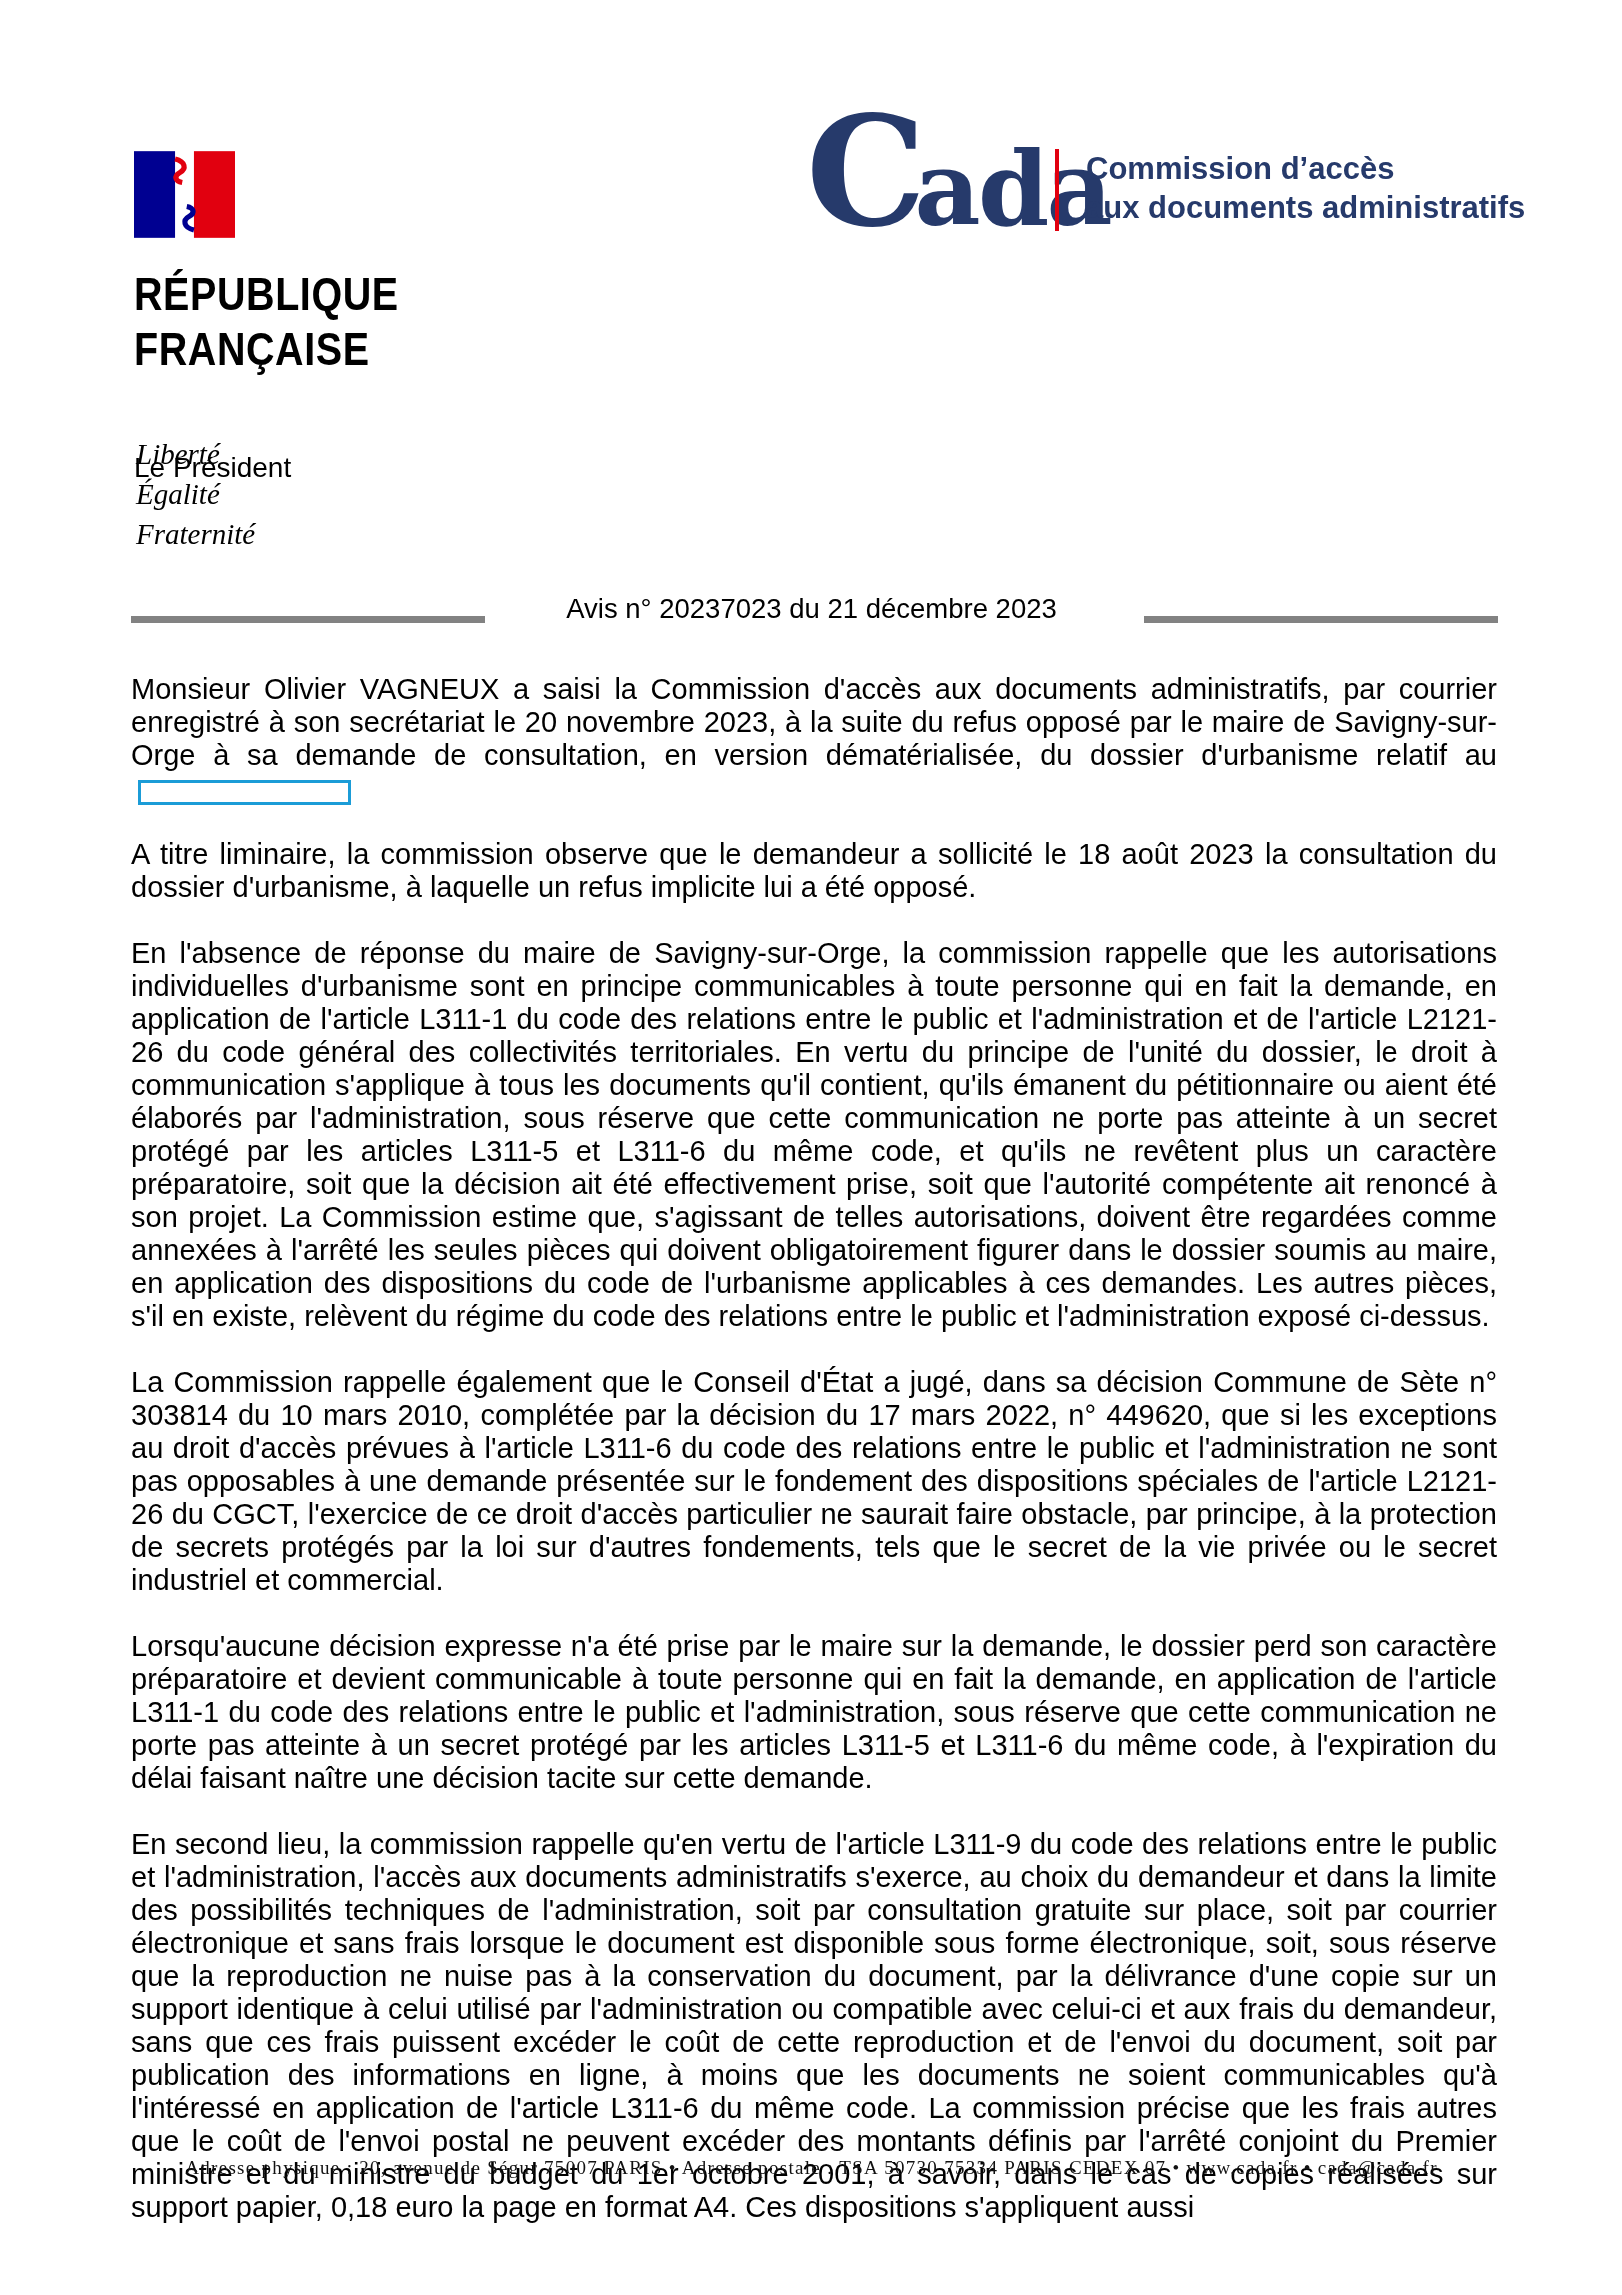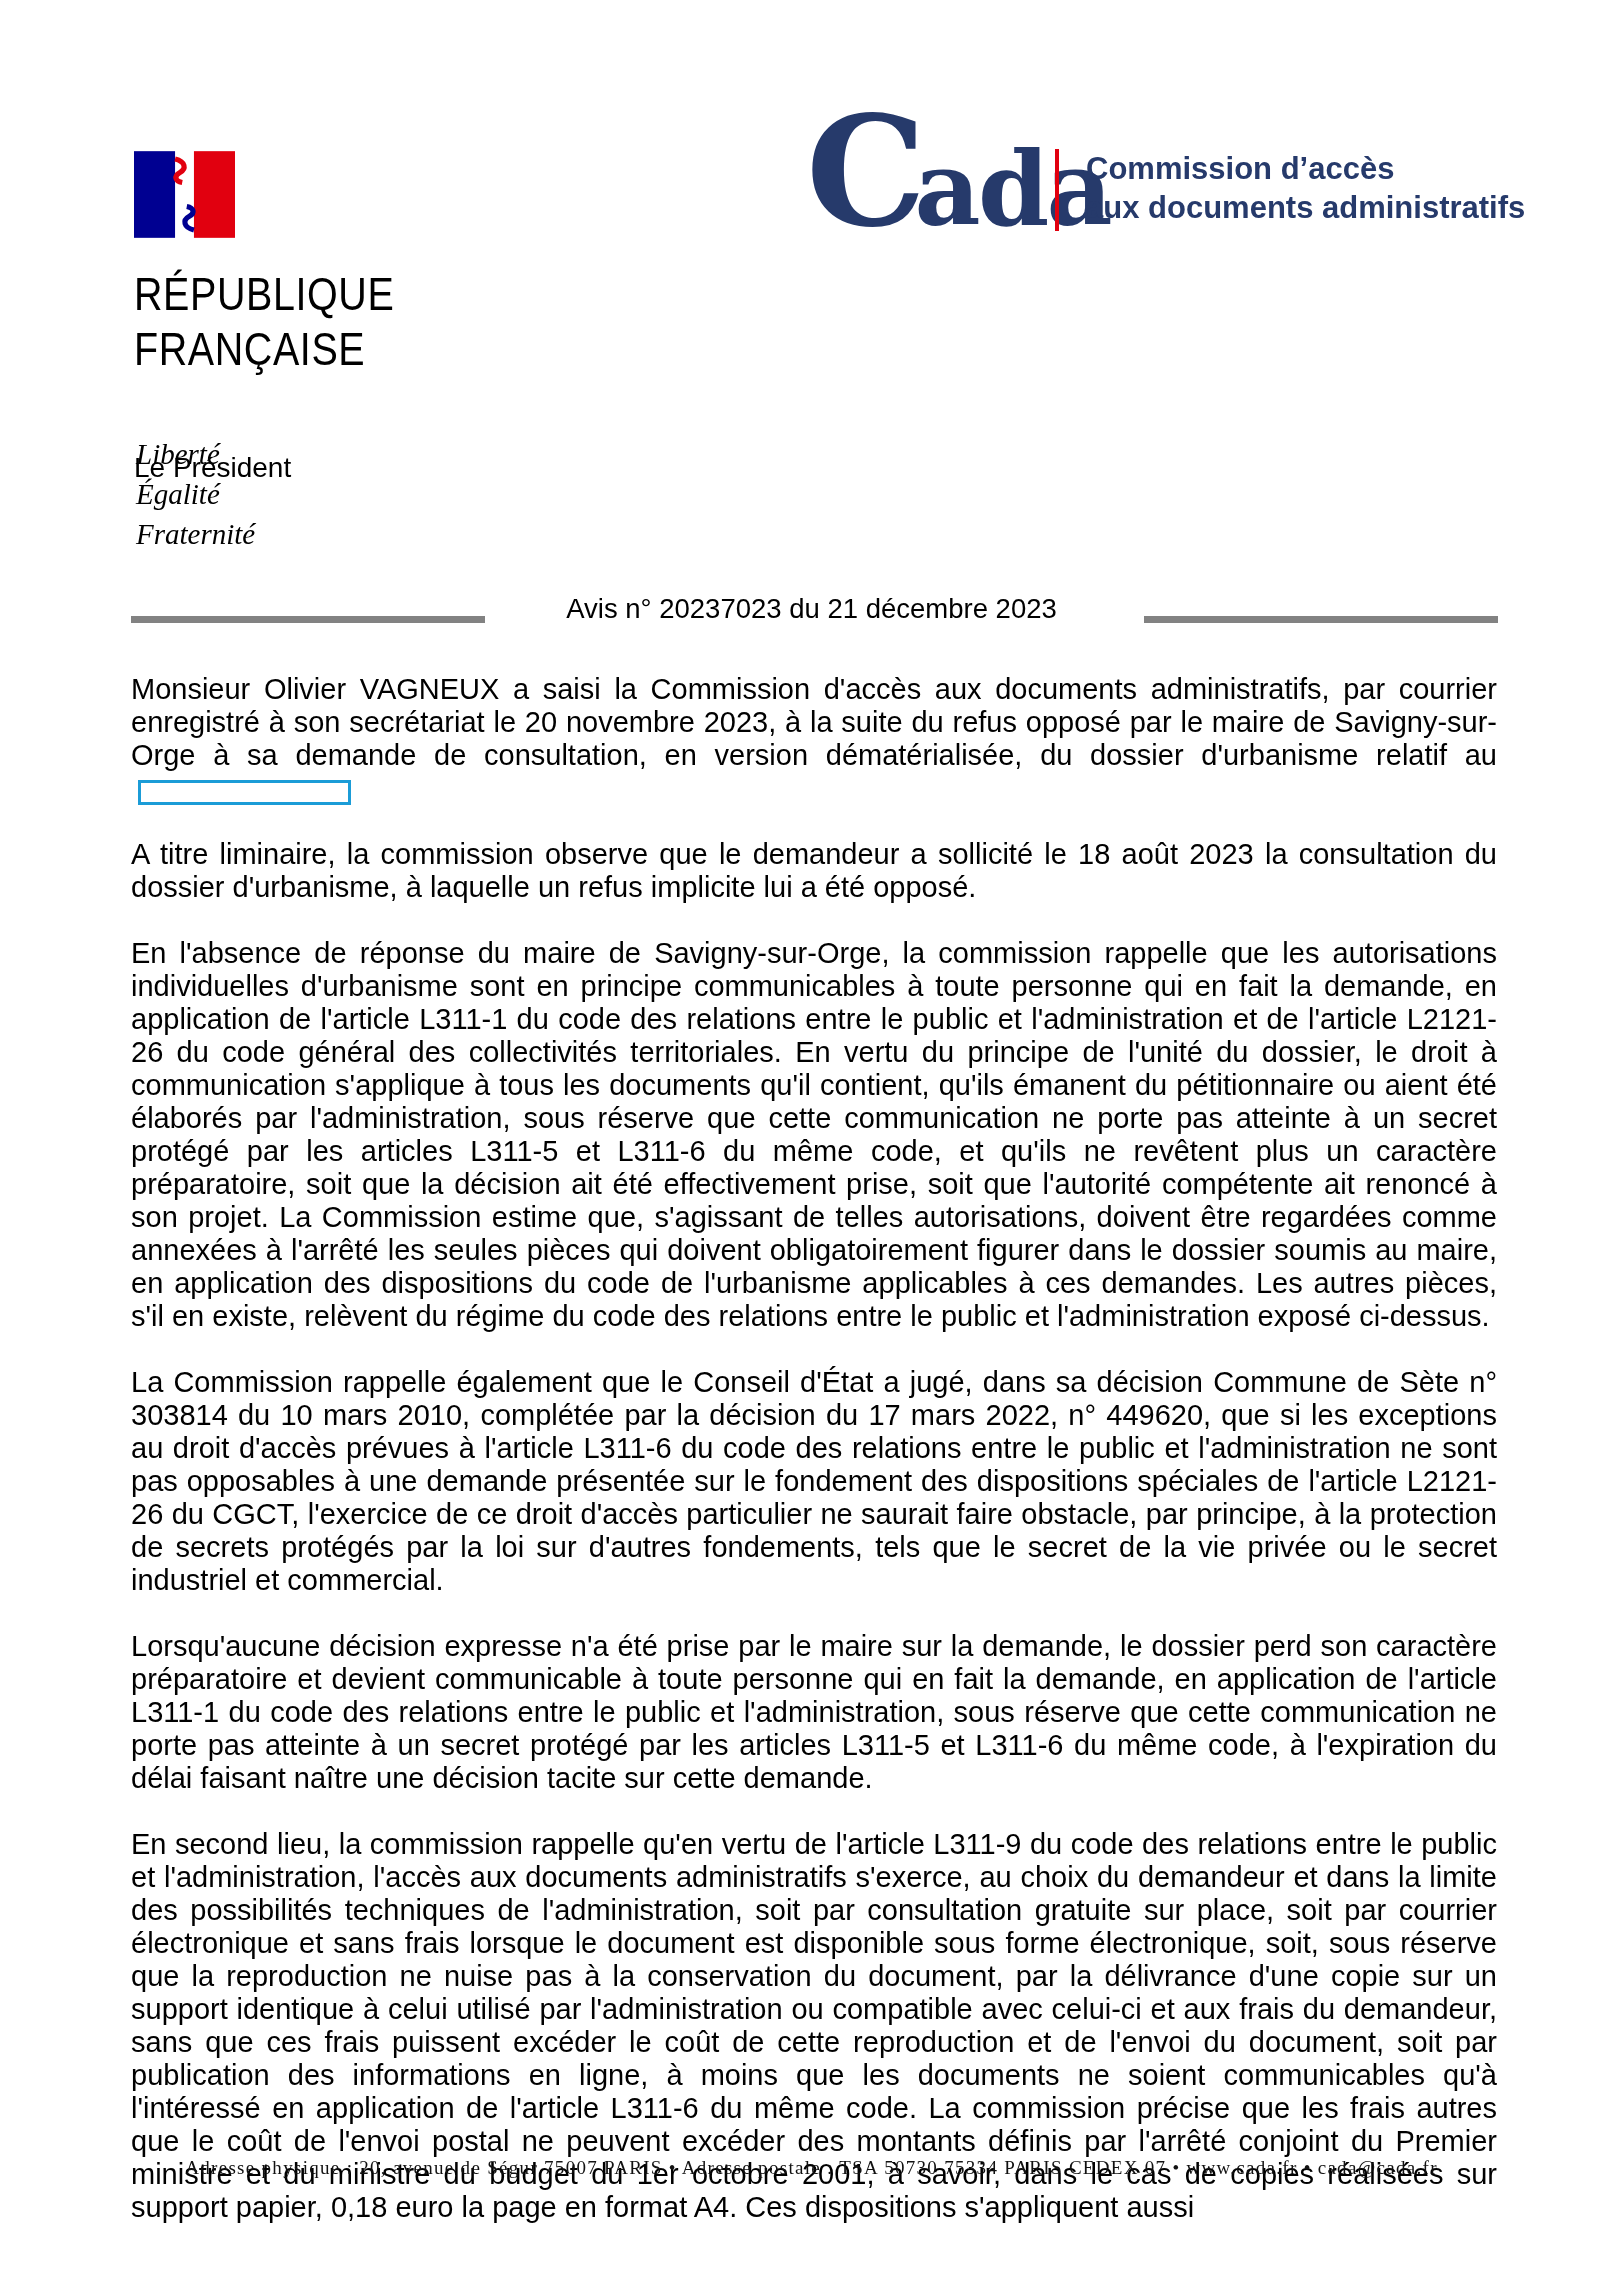--- a/index.html
+++ b/index.html
@@ -10,21 +10,21 @@
     background:#ffffff;
     font-family:"Liberation Sans", sans-serif;
     color:#000;
     overflow:hidden;
   }
 
   
   .marianne { position:absolute; left:134px; top:151px; }
   .repub-wordmark {
     position:absolute; left:134px; top:266px;
-    font-weight:400; font-size:47px; line-height:55px;
+    font-weight:700; font-size:47px; line-height:55px;
     letter-spacing:0.7px; color:#000;
   }
   .repub-wordmark .line { display:block; transform:scaleX(0.84); transform-origin:left center; }
   .motto {
     position:absolute; left:136px; top:434px;
     font-family:"Liberation Serif", serif; font-style:italic;
     font-size:29px; line-height:40px; color:#000;
   }
 
   

